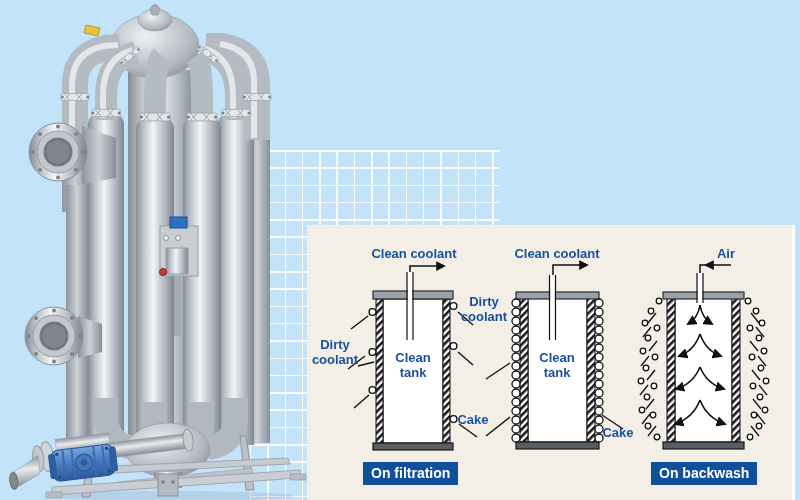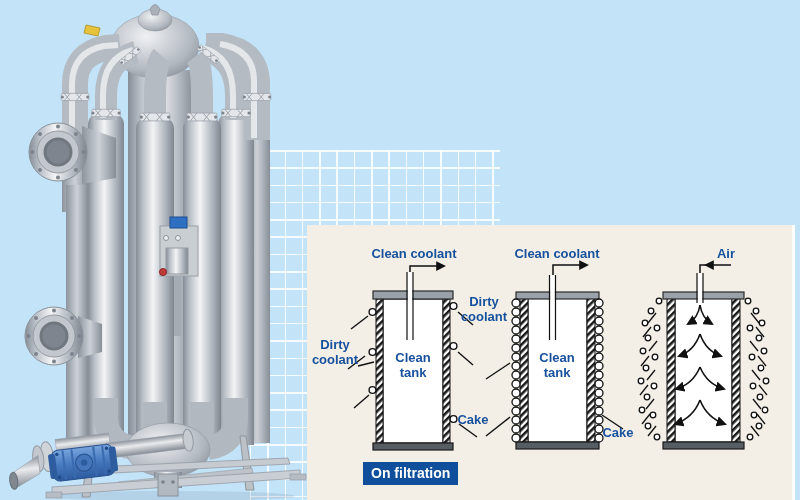--- a/index.html
+++ b/index.html
@@ -374,15 +374,16 @@
     <span class="lbl wrap" style="left:28px;top:128px;">Dirty coolant</span>
     <span class="lbl wrap" style="left:106px;top:141px;">Clean tank</span>
     <span class="lbl" style="left:166px;top:195px;">Cake</span>
     <div class="caption" style="left:56px;top:237px;">On filtration</div>
 
     <span class="lbl" style="left:250px;top:29px;">Clean coolant</span>
     <span class="lbl wrap" style="left:250px;top:141px;">Clean tank</span>
     <span class="lbl" style="left:311px;top:208px;">Cake</span>
 
     <span class="lbl" style="left:419px;top:29px;">Air</span>
+    <div class="caption" style="left:344px;top:237px;">On backwash</div>
   </div>
 
 </div>
 
 </body></html>

